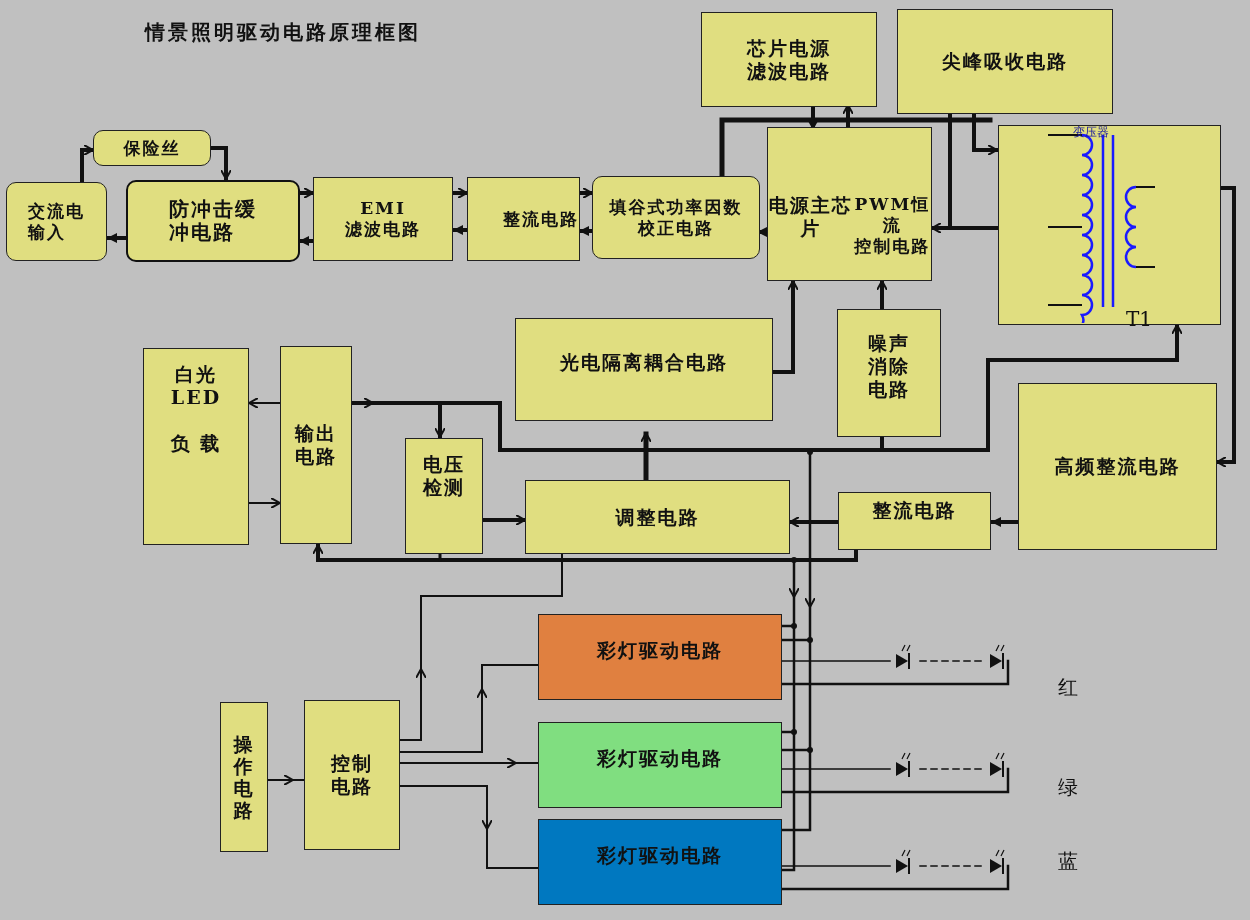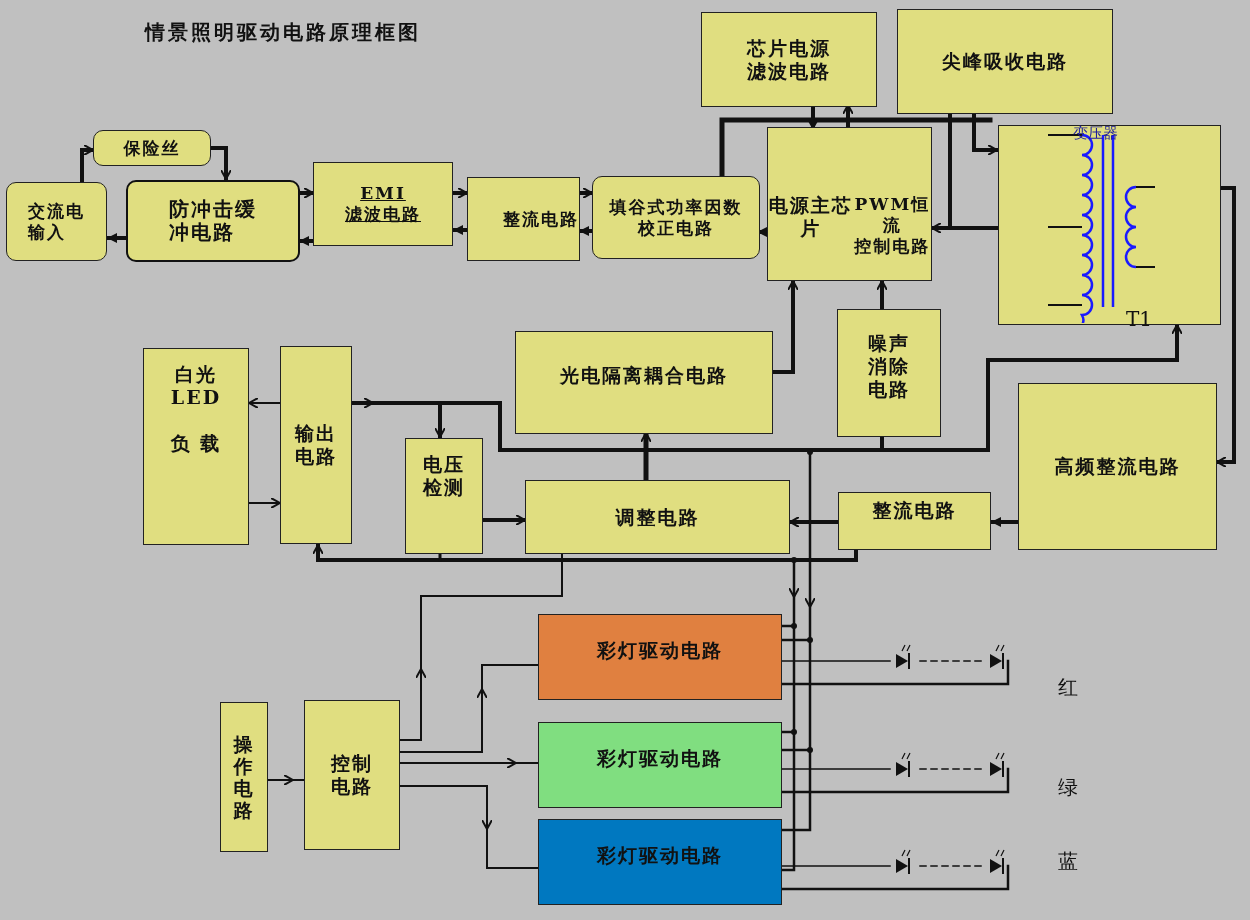--- a/index.html
+++ b/index.html
@@ -8,21 +8,21 @@
   #wires{position:absolute;left:0;top:0;width:1250px;height:920px;z-index:1;}
   .blk{position:absolute;box-sizing:border-box;border:1.5px solid #222;background:#e0de80;
        display:flex;align-items:center;justify-content:center;text-align:center;z-index:2;}
   .blk.rounded{border-radius:10px;}
   .blk.thick{border:2.5px solid #111;}
   .lbl{font-size:19px;font-weight:bold;line-height:23px;white-space:pre-line;letter-spacing:2px;}
   .lbl.big{font-size:20px;}
   .lbl.small{font-size:17px;line-height:21px;}
   .title{position:absolute;left:145px;top:19px;font-size:20px;font-weight:bold;letter-spacing:3px;z-index:3;}
   .colorlbl{position:absolute;font-size:20px;z-index:3;}
-  .tf-title{position:absolute;left:1073px;top:124px;font-size:15px;color:#1a1aa0;z-index:4;}
+  .tf-title{position:absolute;left:1073px;top:124px;font-size:12px;color:#1a1aa0;z-index:4;}
   .tf-code{position:absolute;left:1126px;top:307px;font-size:20px;z-index:4;}
   #tfsvg{position:absolute;left:1000px;top:127px;width:218px;height:196px;z-index:3;}
 </style>
 </head>
 <body>
 
 <div class="title">情景照明驱动电路原理框图</div>
 
 <svg id="wires" viewBox="0 0 1250 920">
   <defs>
@@ -164,21 +164,21 @@
   <div class="lbl small" style="text-align:left;">交流电
 输入</div>
 </div>
 <div class="blk rounded" style="left:93px;top:130px;width:118px;height:36px;">
   <div class="lbl small">保险丝</div>
 </div>
 <div class="blk rounded thick" style="left:126px;top:180px;width:174px;height:82px;">
   <div class="lbl big" style="text-align:left;">防冲击缓
 冲电路</div>
 </div>
-<div class="blk" style="left:313px;top:162px;width:140px;height:84px;text-decoration:underline;">
+<div class="blk" style="left:313px;top:177px;width:140px;height:84px;">
   <div class="lbl small">EMI
 滤波电路</div>
 </div>
 <div class="blk" style="left:467px;top:177px;width:113px;height:84px;justify-content:flex-end;">
   <div class="lbl small">整流电路</div>
 </div>
 <div class="blk rounded" style="left:592px;top:176px;width:168px;height:83px;">
   <div class="lbl small">填谷式功率因数
 校正电路</div>
 </div>
@@ -216,21 +216,21 @@
 <div class="blk" style="left:143px;top:348px;width:106px;height:197px;align-items:flex-start;padding-top:14px;">
   <div class="lbl">白光
 LED
 
 负  载</div>
 </div>
 <div class="blk" style="left:280px;top:346px;width:72px;height:198px;">
   <div class="lbl">输出
 电路</div>
 </div>
-<div class="blk" style="left:515px;top:331px;width:258px;height:103px;">
+<div class="blk" style="left:515px;top:318px;width:258px;height:103px;">
   <div class="lbl" style="margin-top:-14px;">光电隔离耦合电路</div>
 </div>
 <div class="blk" style="left:837px;top:309px;width:104px;height:128px;">
   <div class="lbl" style="margin-top:-14px;">噪声
 消除
 电路</div>
 </div>
 <div class="blk" style="left:405px;top:438px;width:78px;height:116px;align-items:flex-start;padding-top:14px;">
   <div class="lbl">电压
 检测</div>

